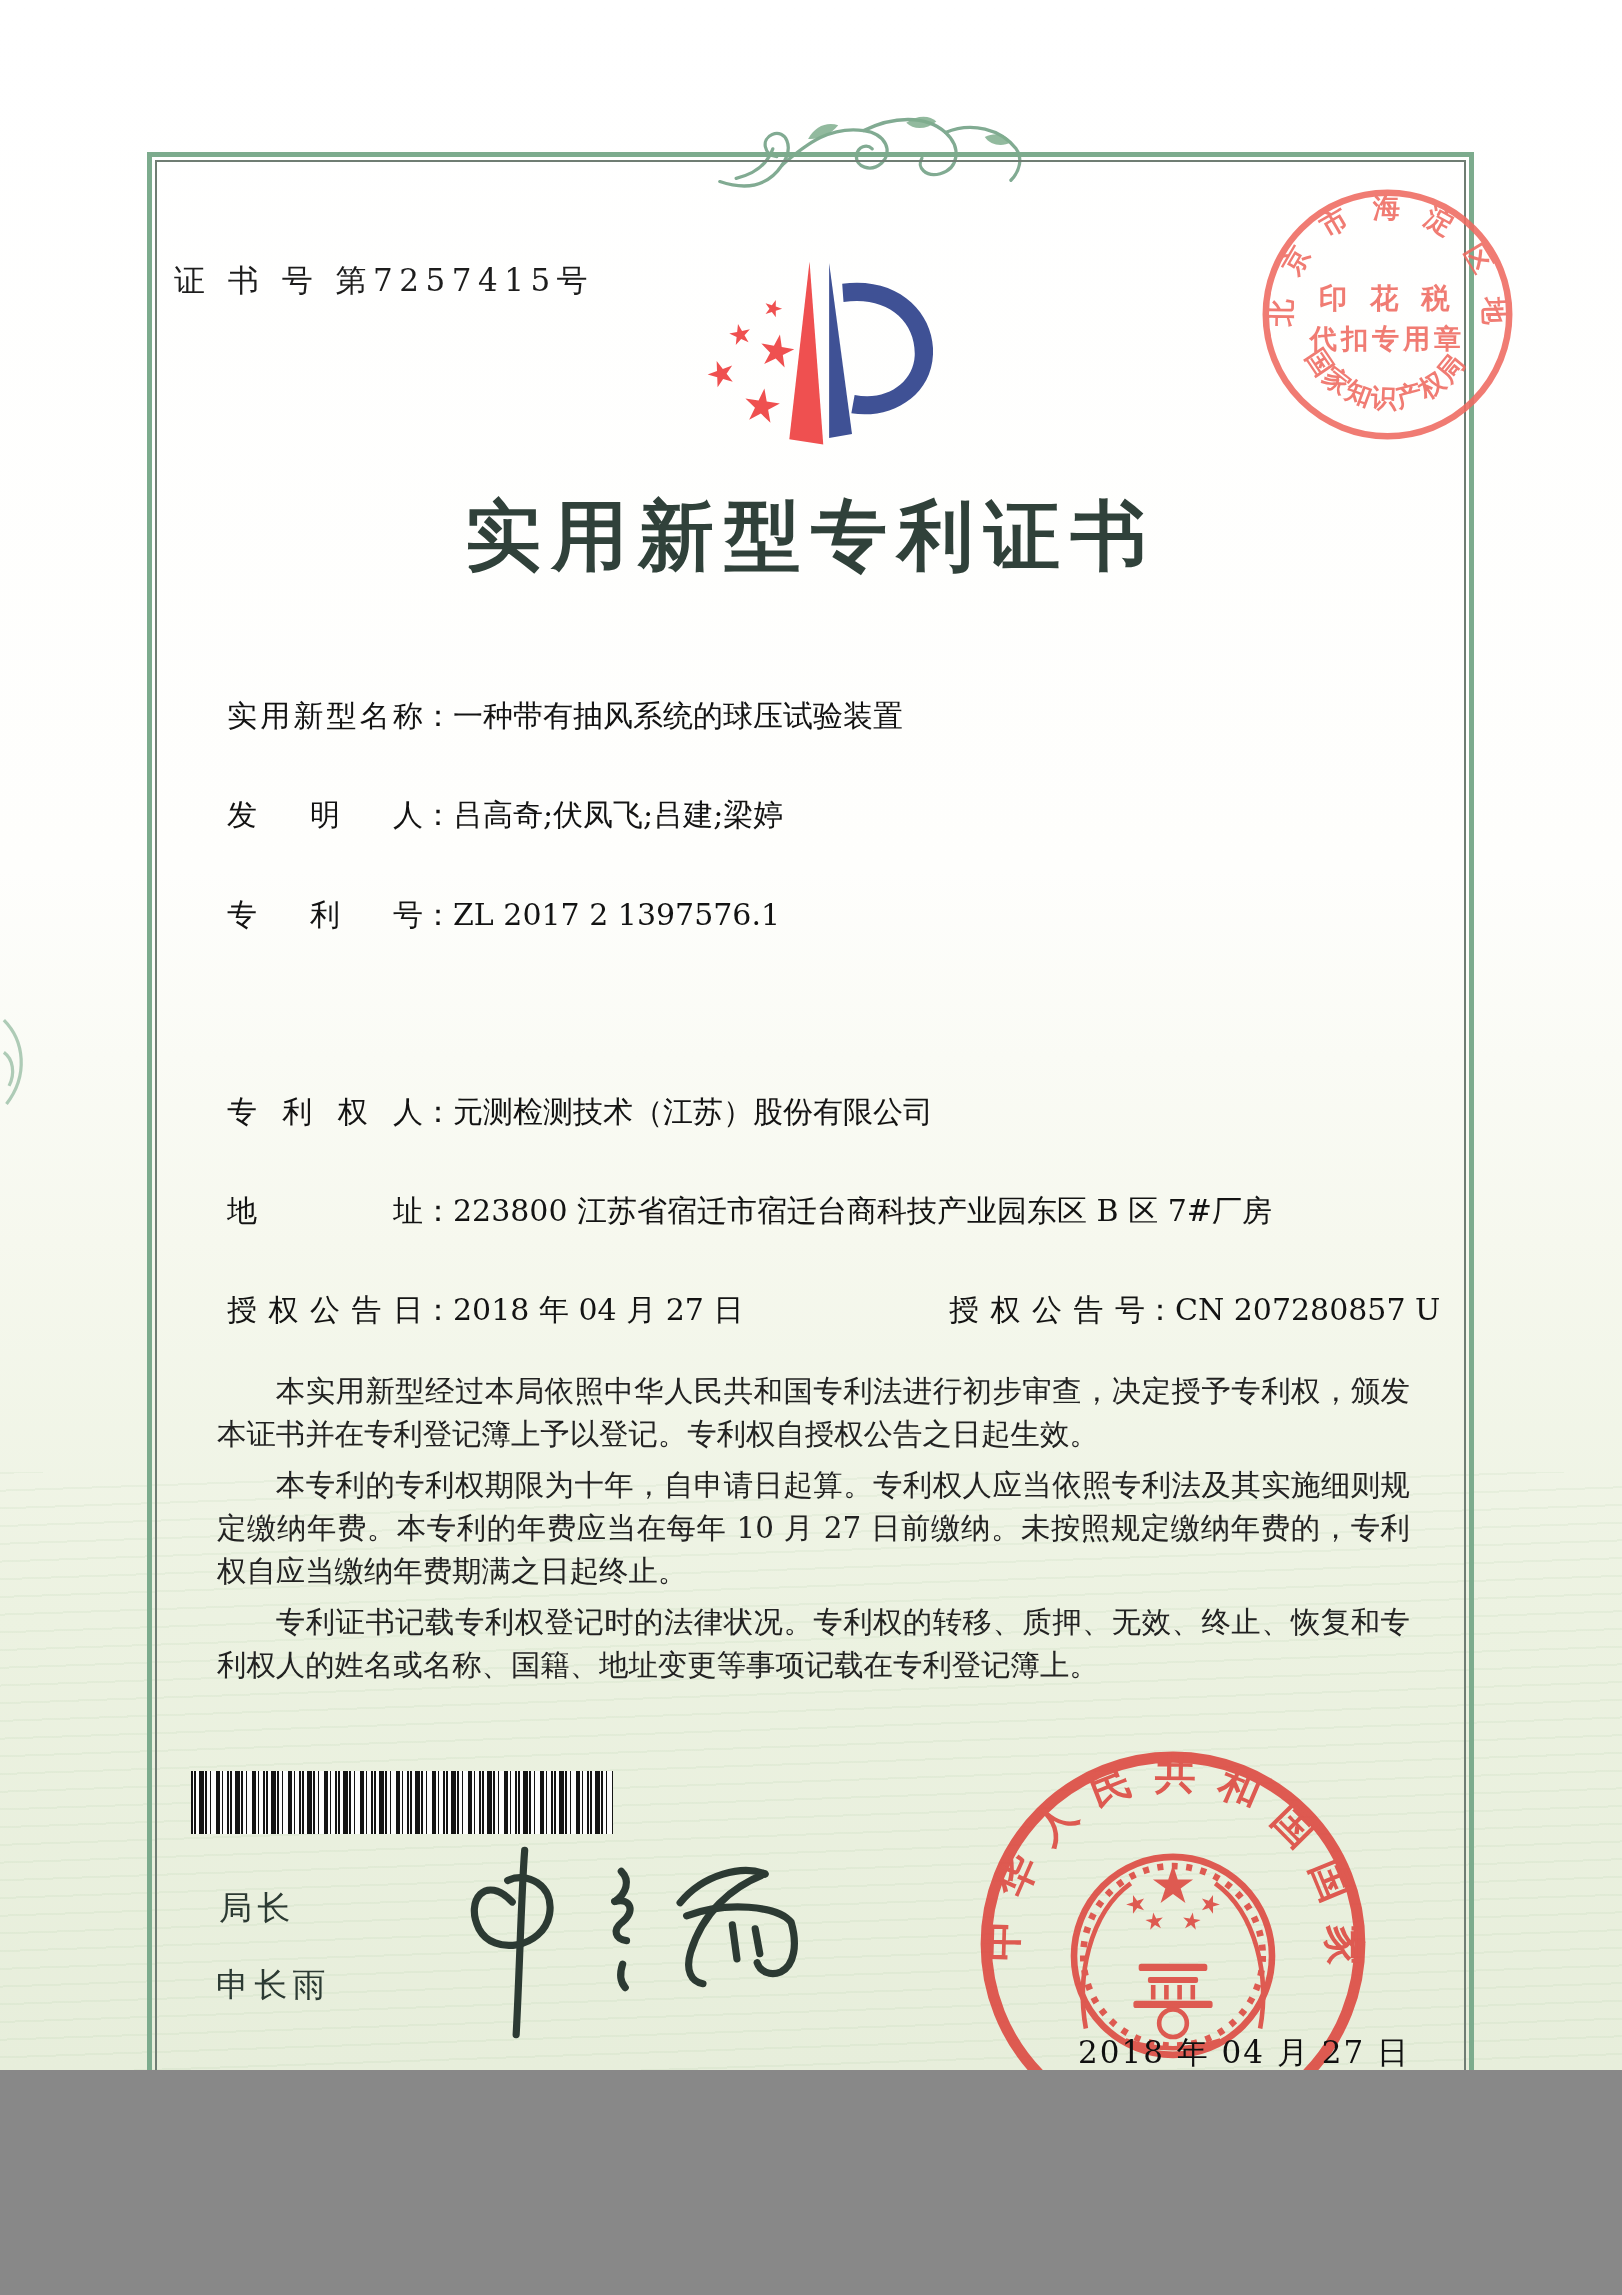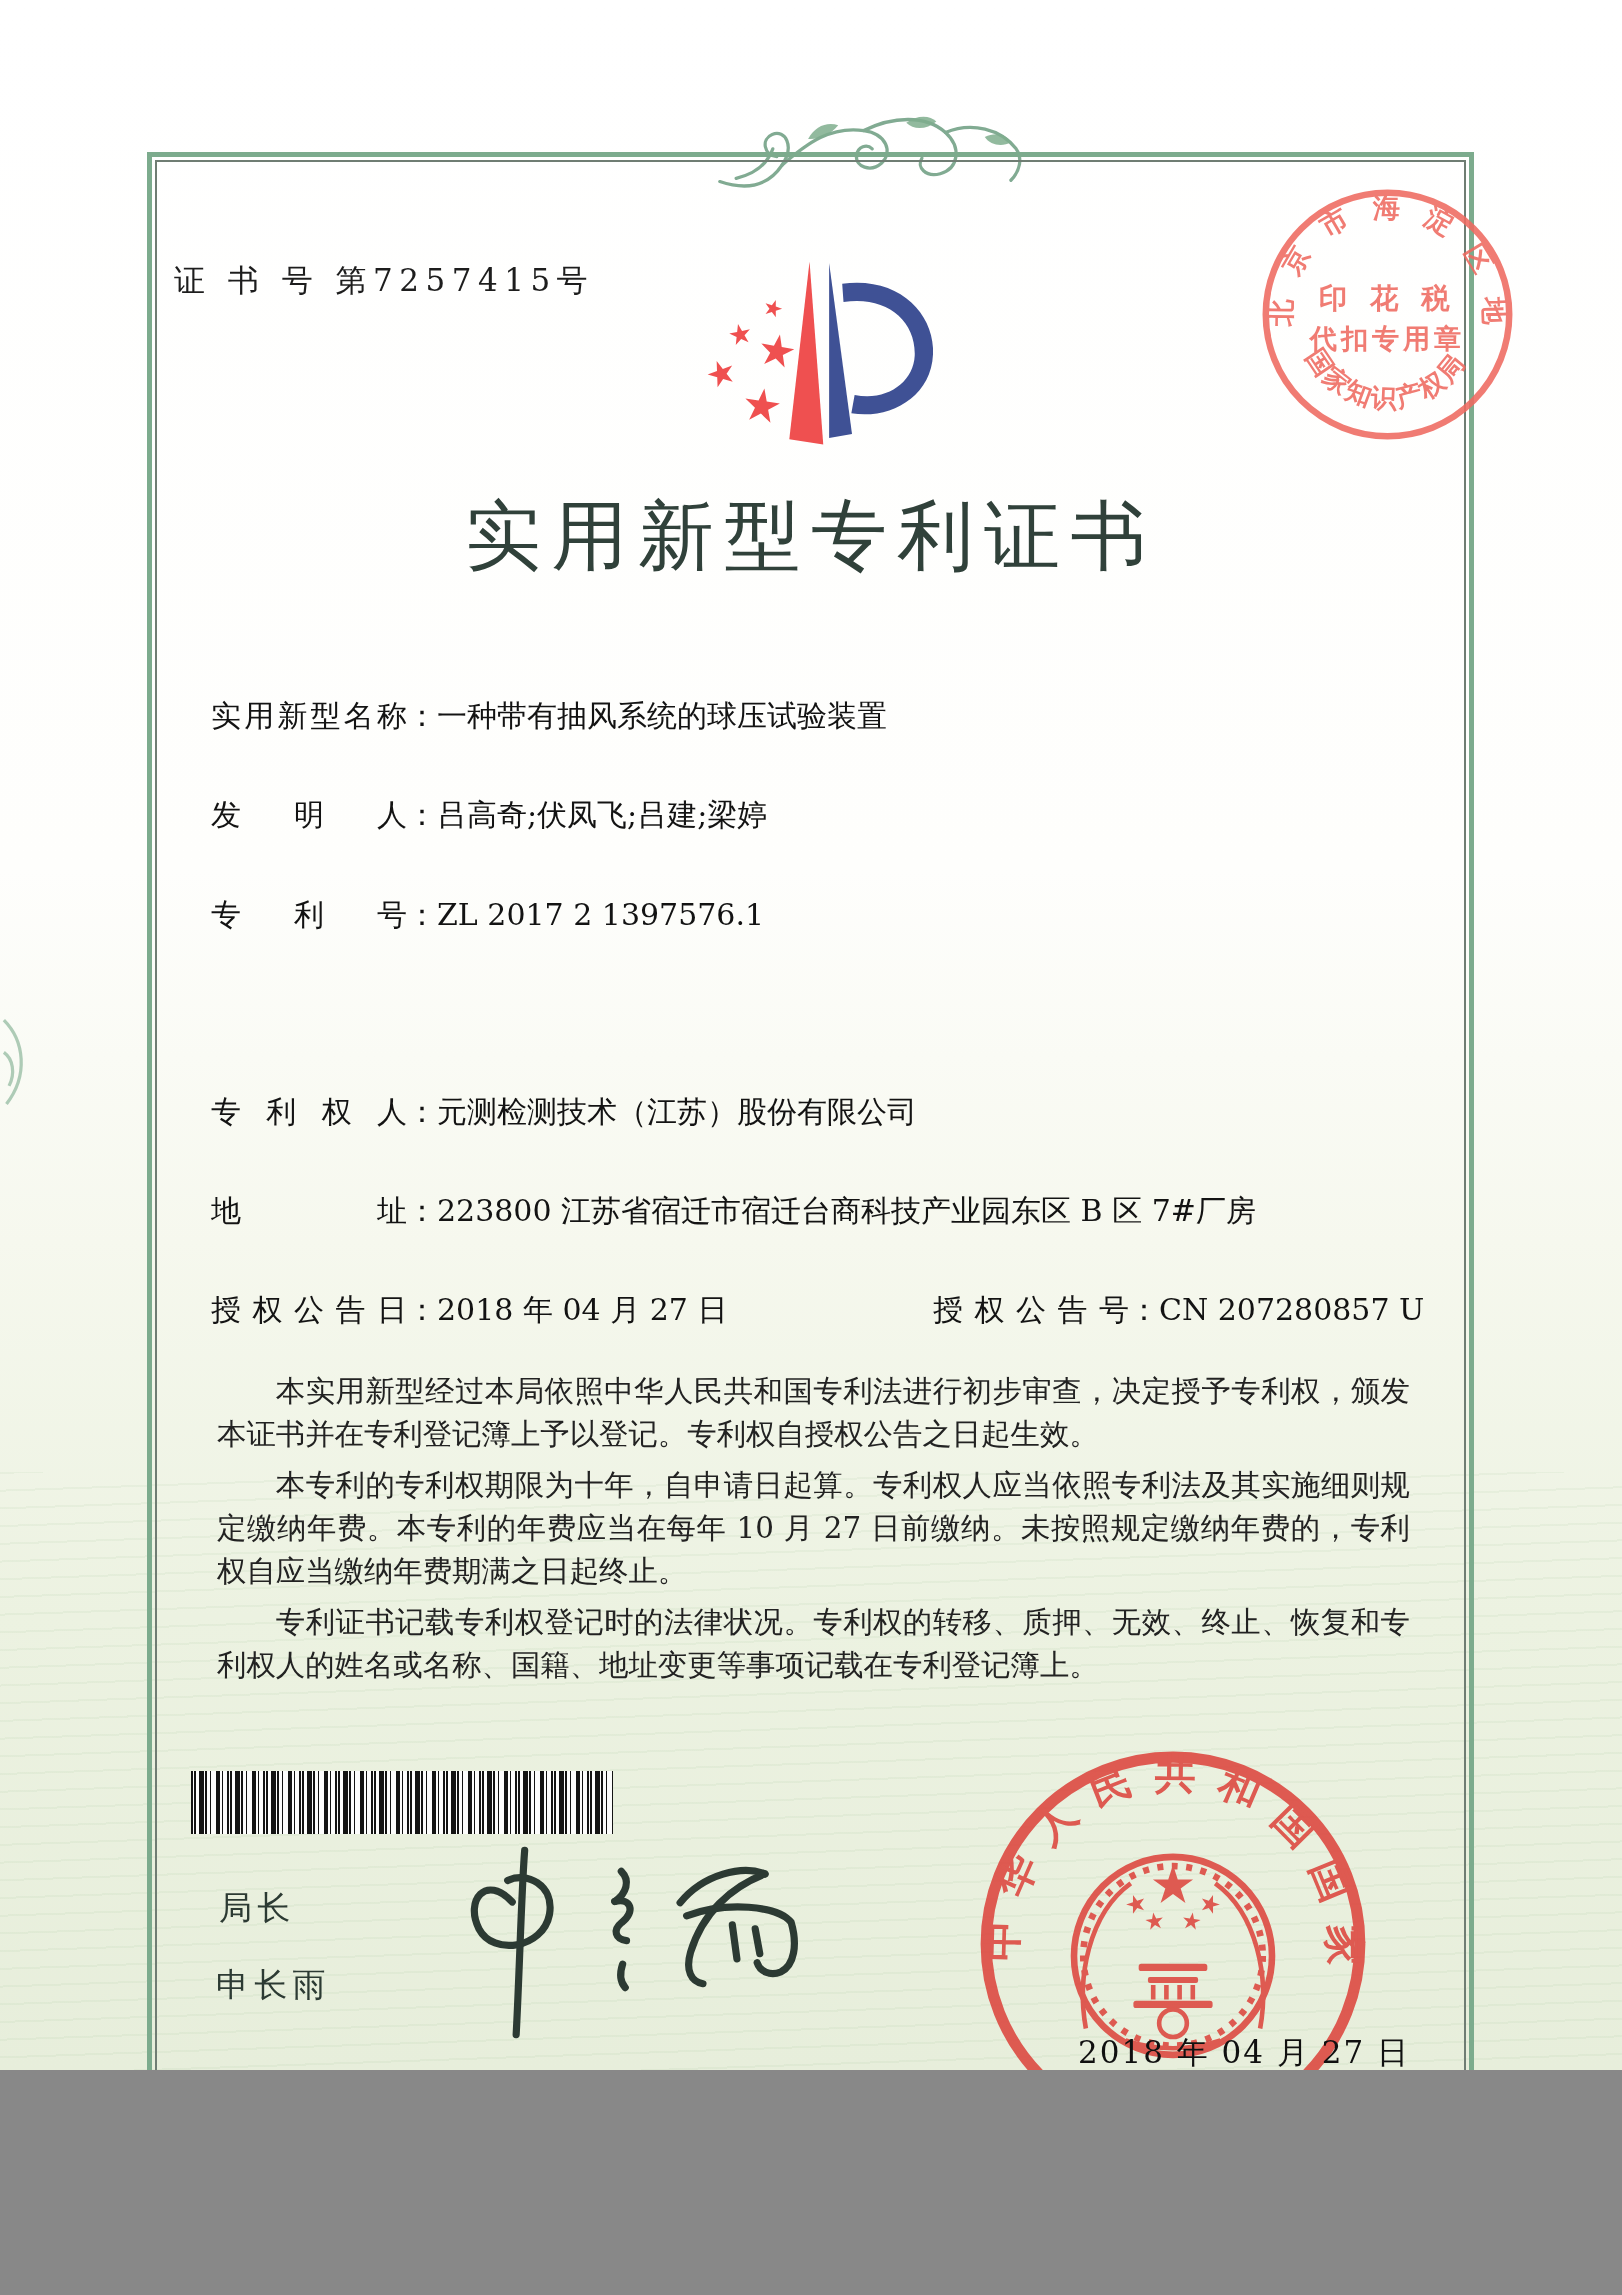--- a/index.html
+++ b/index.html
@@ -25,26 +25,26 @@
     border:2px solid #6f7d73;
   }
   .cert-no{
     position:absolute;left:174px;top:260px;
     font-size:31px;color:#1d1d1d;letter-spacing:6.5px;white-space:nowrap;
   }
   .logo{position:absolute;left:690px;top:243px;width:243px;height:211px;}
   .tax-seal{position:absolute;left:1258px;top:185px;width:259px;height:259px;opacity:.88;}
   .title{
     position:absolute;left:0;top:486px;width:100%;text-align:center;
-    font-size:76px;font-weight:400;color:#30413a;letter-spacing:10.5px;white-space:nowrap;
+    font-size:76px;font-weight:700;color:#30413a;letter-spacing:10.5px;white-space:nowrap;
   }
   .row{
     position:absolute;left:211px;font-size:30px;color:#131313;white-space:nowrap;
   }
-  .flabel{display:inline-block;width:196px;text-align:justify;text-align-last:justify;}
+  .flabel{display:inline-block;width:196px;text-align:justify;text-align-last:justify;margin-left:16px;}
   .grant2{position:absolute;left:722px;top:0;}
   .paragraphs{
     position:absolute;left:209px;top:1362px;width:1209px;
     font-size:29.4px;line-height:43px;color:#222;text-align:justify;
   }
   .paragraphs p{margin:8px;text-indent:2em;}
   .barcode{
     position:absolute;left:191px;top:1771px;width:422px;height:63px;
     background:repeating-linear-gradient(90deg,
       #141414 0 2px,#fdfdfd 2px 3.3px,

